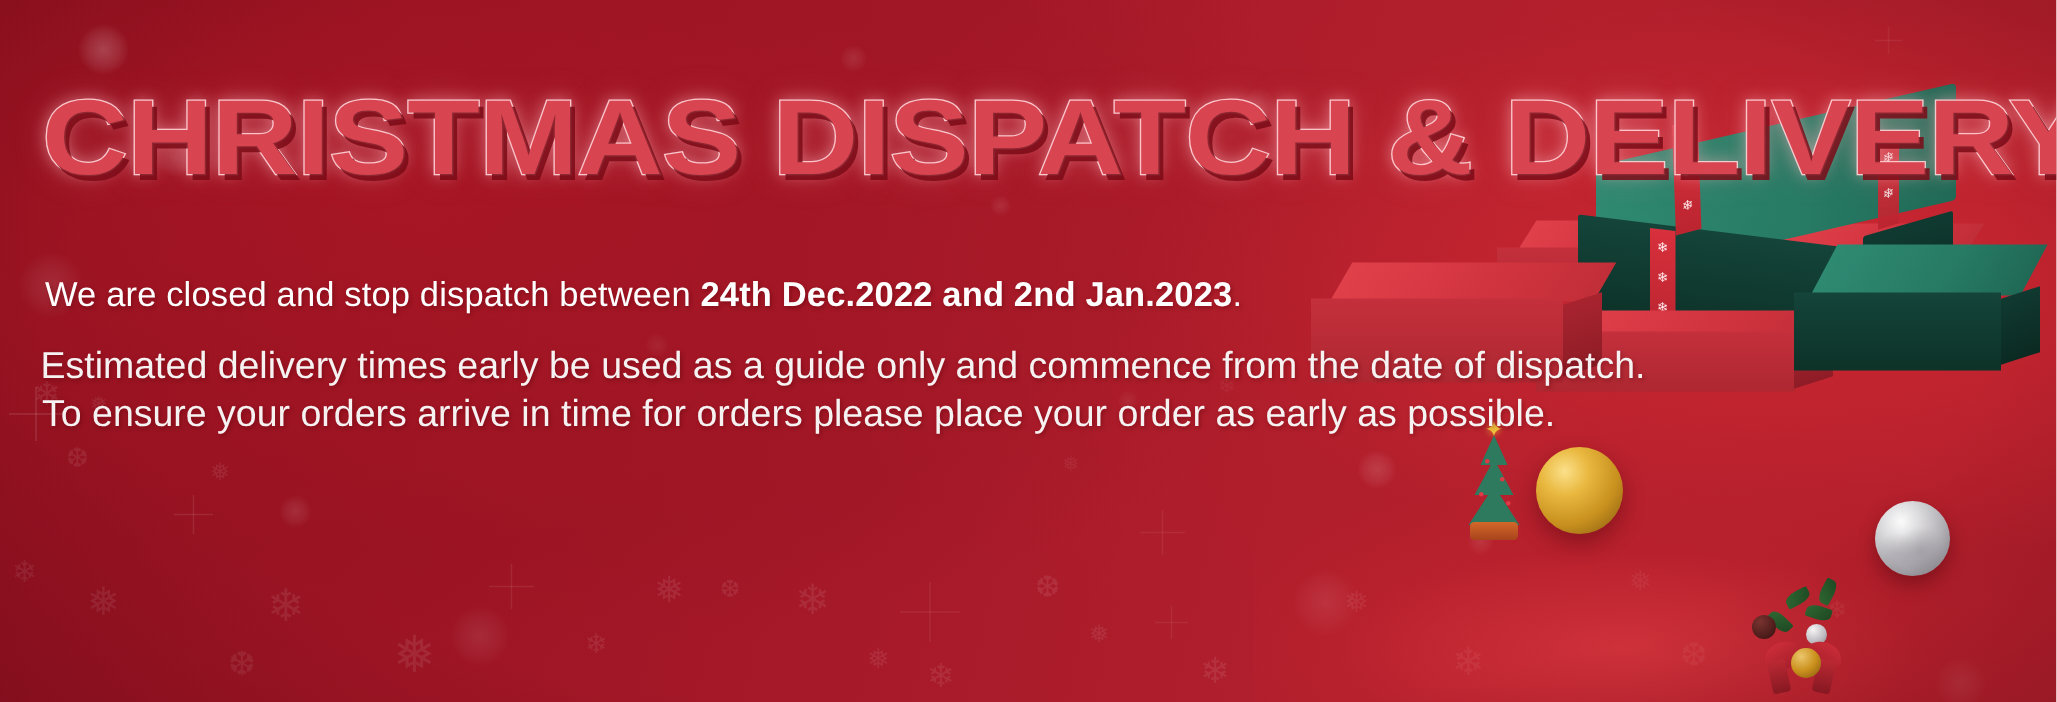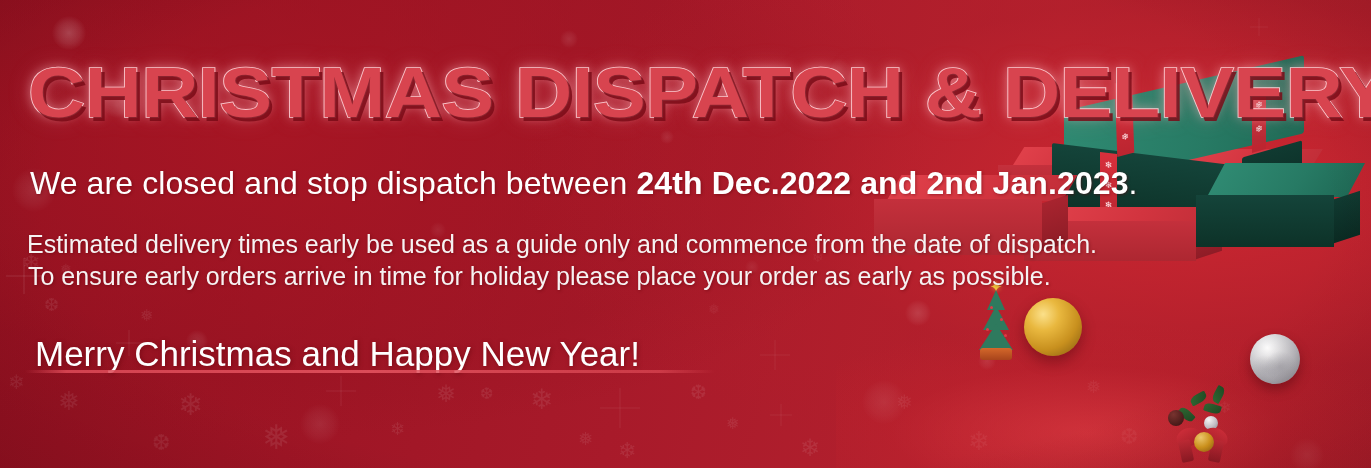--- a/index.html
+++ b/index.html
@@ -48,22 +48,22 @@
     paint-order:stroke fill;
     text-shadow:
        3px 4px 0 rgba(122,10,22,0.85),
        0 0 10px rgba(255,190,196,0.55),
        0 0 22px rgba(255,150,160,0.30);
   }
 
   
   #lead{
     position:absolute;
-    left:30px; top:163px;
-    font-size:32px;
+    left:30px; top:176px;
+    font-size:23px;
     line-height:40px;
     color:#ffffff;
     white-space:nowrap;
     letter-spacing:0.1px;
     text-shadow:1px 1px 3px rgba(90,0,10,0.45);
   }
   #lead b{font-weight:bold;}
 
   
   #para{
@@ -293,21 +293,17 @@
   <div class="vignette"></div>
 
   <div id="title" data-bind="banner.title">CHRISTMAS DISPATCH &amp; DELIVERY</div>
 
   <div id="lead">
     <span data-bind="banner.lead.prefix">We are closed and stop dispatch between </span><b data-bind="banner.lead.emphasis">24th Dec.2022 and 2nd Jan.2023</b><span data-bind="banner.lead.suffix">.</span>
   </div>
 
   <div id="para">
     <div class="l1" data-bind="banner.paragraph.line1">Estimated delivery times early be used as a guide only and commence from the date of dispatch.</div>
-    <div class="l2" data-bind="banner.paragraph.line2">To ensure early orders arrive in time for holiday please place your order as early as possible.</div>
-  </div>
-
-  <div id="greet-wrap">
-    <div id="greet" data-bind="banner.greeting">Merry Christmas and Happy New Year!</div>
-    <div id="greet-rule"></div>
-  </div>
+    <div class="l2" data-bind="banner.paragraph.line2">To ensure your orders arrive in time for orders please place your order as early as possible.</div>
+  </div>
+
 
 </div>
 
 </body></html>

